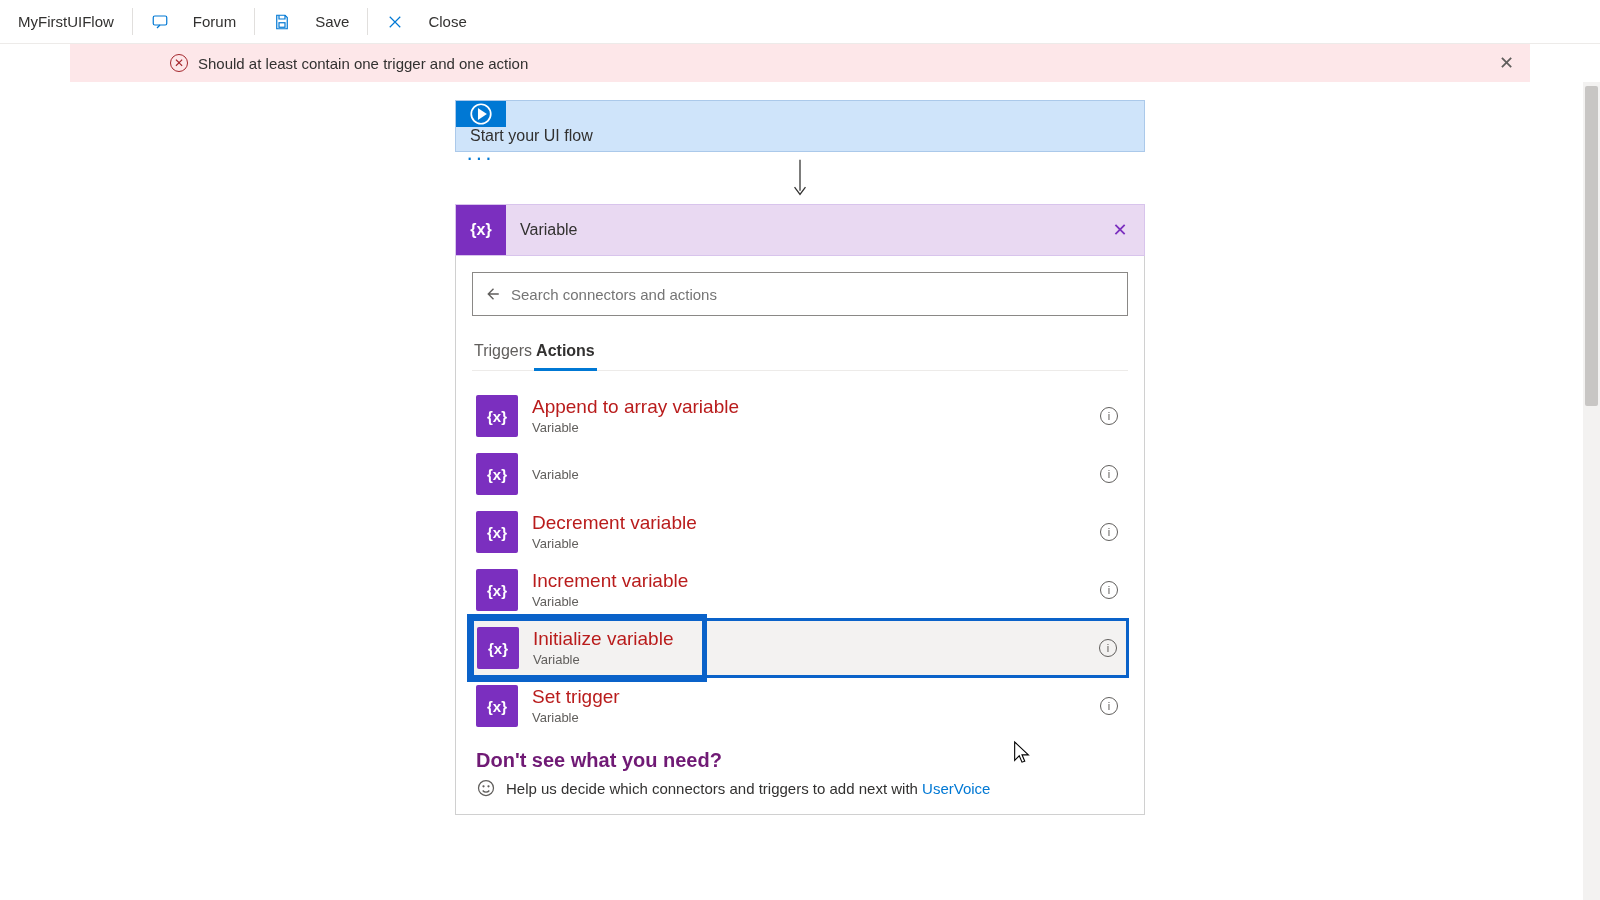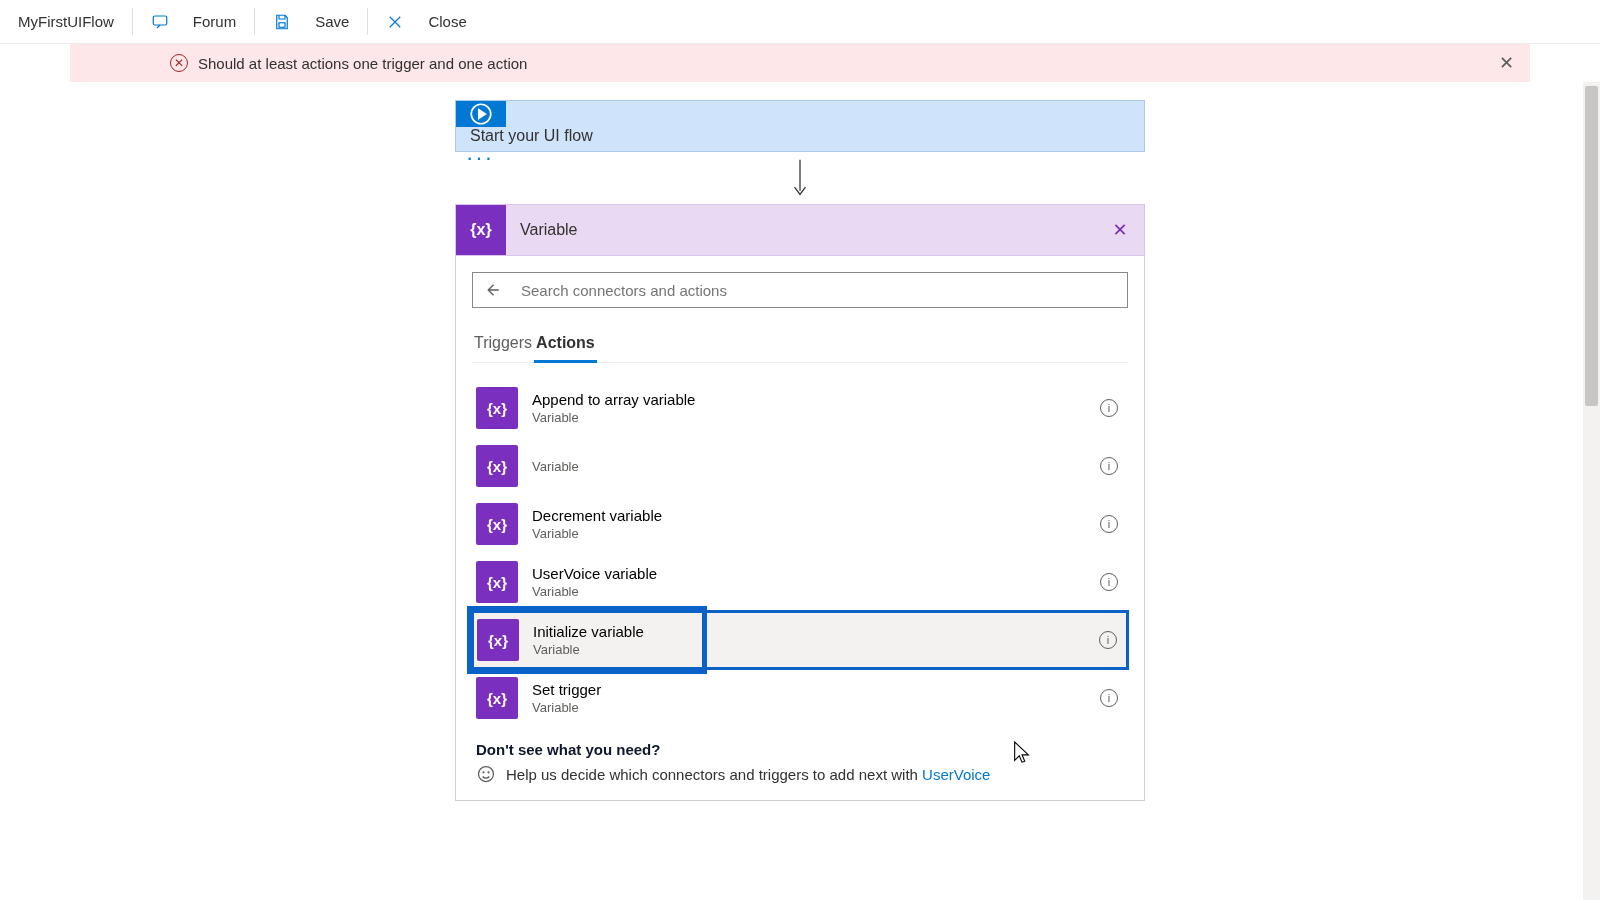--- a/index.html
+++ b/index.html
@@ -124,21 +124,21 @@
   .variable-header .title {
     flex:1;display:flex;align-items:center;padding-left:14px;font-size:16px;color:#323130;
   }
   .variable-header .close {
     width:48px;display:flex;align-items:center;justify-content:center;color:#7b2fbf;cursor:pointer;font-size:18px;
   }
   .panel-body {
     border:1px solid #d0d0d0;border-top:none;background:#fff;padding:16px;
   }
   .search-wrap {
-    border:1px solid #8a8886;height:36px;display:flex;align-items:center;padding:0 10px;gap:20px;
+    border:1px solid #8a8886;height:44px;display:flex;align-items:center;padding:0 10px;gap:10px;
   }
   .search-wrap svg { width:18px;height:18px;color:#605e5c;cursor:pointer; }
   .search-wrap input {
     border:none;outline:none;flex:1;font-size:15px;color:#605e5c;background:transparent;
   }
   .tabs {
     display:flex;margin-top:18px;border-bottom:1px solid #edebe9;
   }
   .tab {
     padding:8px 2px 10px 2px;font-size:16px;color:#605e5c;cursor:pointer;position:relative;
@@ -148,39 +148,39 @@
     content:"";position:absolute;left:0;right:0;bottom:-1px;height:3px;background:#0078d4;
   }
   .action-list { padding-top:16px; }
   .action-row {
     display:flex;align-items:center;height:58px;padding:0 4px;cursor:pointer;position:relative;
   }
   .action-row .ic {
     width:42px;height:42px;background:#7b2fbf;color:#fff;display:flex;align-items:center;justify-content:center;font-weight:600;font-size:15px;border-radius:2px;margin-right:14px;
   }
   .action-row .txts { flex:1; }
-  .action-row .act-title { font-size:15px;color:#000000;line-height:1.2; }
+  .action-row .act-title { font-size:19px;color:#b91c1c;line-height:1.2; }
   .action-row .act-sub { font-size:13px;color:#605e5c;line-height:1.2;margin-top:1px; }
   .action-row .info {
     width:18px;height:18px;border:1.3px solid #605e5c;border-radius:50%;
     display:flex;align-items:center;justify-content:center;font-size:11px;color:#605e5c;
     margin-right:6px;
   }
   .action-row.highlighted {
     outline:3px solid #0a62c9;outline-offset:-2px;background:#f3f2f1;
     border:1px solid #323130;
   }
   .action-row.highlighted::before {
     content:"";position:absolute;left:-6px;top:-6px;right:420px;bottom:-6px;
     border:5px solid #0a62c9;pointer-events:none;
   }
   .footer-help {
     padding:14px 4px 0 4px;
   }
-  .footer-help .q { font-size:15px;font-weight:600;color:#0f172a;margin-bottom:6px; }
+  .footer-help .q { font-size:20px;font-weight:600;color:#701a75;margin-bottom:6px; }
   .footer-help .line { display:flex;align-items:center;gap:10px;font-size:15px;color:#323130; }
   .footer-help .line svg { width:20px;height:20px;color:#605e5c; }
   .footer-help a { color:#0078d4;text-decoration:none;margin-top:20px; }
   .canvas-scrollbar {
     position:absolute;right:0;top:82px;bottom:0;width:17px;background:#f3f2f1;
   }
   .canvas-scrollbar .thumb {
     position:absolute;left:2px;right:2px;top:4px;height:320px;background:#c8c6c4;border-radius:2px;
   }
   .cursor-pointer {
@@ -214,21 +214,21 @@
   <div class="topbar-btn">
     <svg viewBox="0 0 24 24" stroke="#0078d4" stroke-width="1.6">
         <path d="M5 5l14 14M19 5L5 19"></path>
       </svg>
     <span>Close</span>
   </div>
 </div>
 
 <div class="error-banner">
   <span class="err-icon">✕</span>
-  <span>Should at least actions one trigger and one action</span>
+  <span>Should at least contain one trigger and one action</span>
   <span class="dismiss">✕</span>
 </div>
 
 <div class="canvas">
   <div class="flow-col">
 
     <div class="step-card start-card">
       <div class="icon-box">
         <svg viewBox="0 0 24 24" fill="none" stroke="#fff" stroke-width="1.6">
             <circle cx="12" cy="12" r="9"></circle>
@@ -285,21 +285,21 @@
           <div class="ic">{x}</div>
           <div class="txts">
             <div class="act-title">Decrement variable</div>
             <div class="act-sub">Variable</div>
           </div>
           <div class="info">i</div>
         </div>
         <div class="action-row">
           <div class="ic">{x}</div>
           <div class="txts">
-            <div class="act-title">UserVoice variable</div>
+            <div class="act-title">Increment variable</div>
             <div class="act-sub">Variable</div>
           </div>
           <div class="info">i</div>
         </div>
         <div class="action-row highlighted">
           <div class="ic">{x}</div>
           <div class="txts">
             <div class="act-title">Initialize variable</div>
             <div class="act-sub">Variable</div>
           </div>

